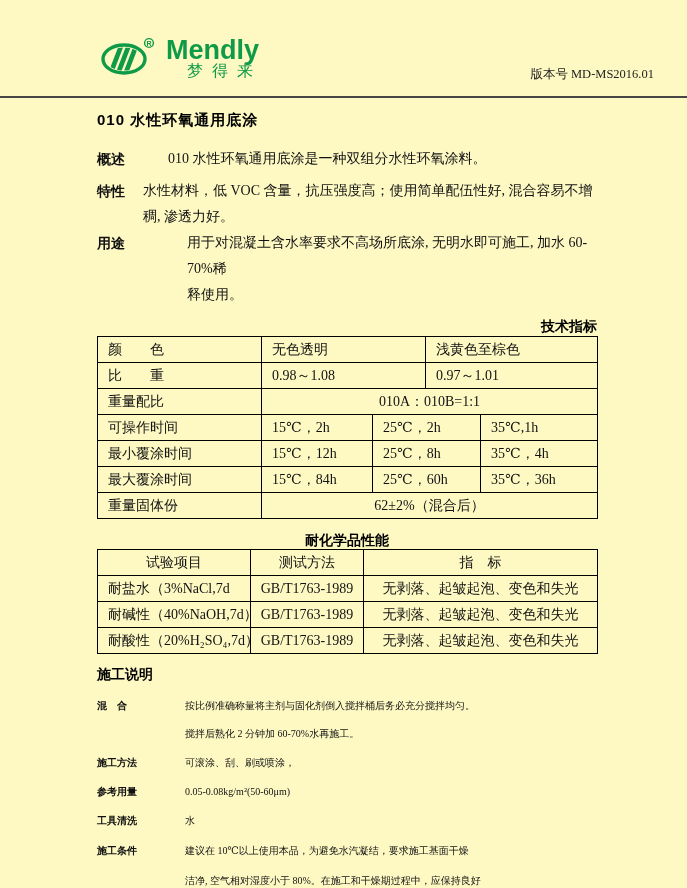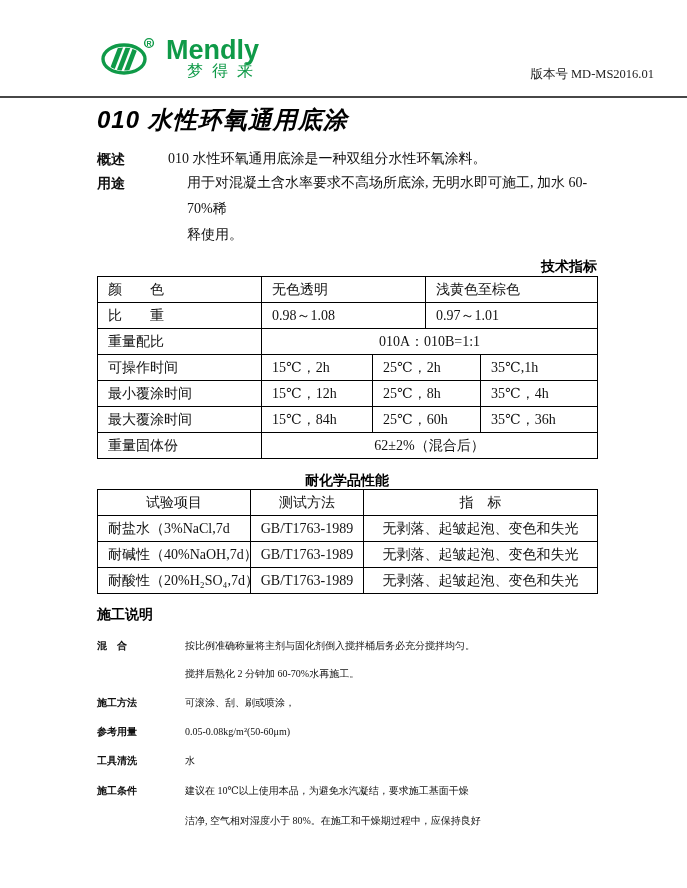--- a/index.html
+++ b/index.html
@@ -1,21 +1,21 @@
 <!DOCTYPE html>
 <html><head>
 <meta charset="utf-8">
 <style>
   * { margin: 0; padding: 0; box-sizing: border-box; }
   html, body { background: #e8e8e8; }
   .page {
     position: relative;
     width: 687px; height: 888px;
     margin: 0 auto;
-    background: #ffffff;
+    background: #fef9c3;
     overflow: hidden;
     color: #111111;
     font-family: "Liberation Serif", "DejaVu Serif", serif;
   }
   
   .logo-block { position: absolute; left: 100px; top: 36px; display: flex; align-items: flex-start; }
   .logo-mark { width: 62px; height: 44px; flex: none; }
   .logo-text { margin-left: 4px; margin-top: 2px; }
   .logo-en {
     font-family: "Liberation Sans", "DejaVu Sans", sans-serif;
@@ -31,22 +31,22 @@
     position: absolute; top: 66px; right: 33px;
     font-size: 12.5px; color: #222222;
     font-family: "Liberation Serif", "DejaVu Serif", serif;
   }
   .rule { position: absolute; top: 96px; left: 0; width: 687px; height: 2px; background: #474747; }
 
   
   .content { position: absolute; left: 97px; top: 100px; width: 500px; }
   .title {
     font-family: "Liberation Sans", "DejaVu Sans", sans-serif;
-    font-weight: 800; font-size: 24px; line-height: 32px;
-    margin-top: 4px; letter-spacing: 1px; color: #000000; font-style: italic;
+    font-weight: 800; font-size: 15px; line-height: 32px;
+    margin-top: 4px; letter-spacing: 1px; color: #000000;
   }
   .intro-row { display: flex; font-size: 14px; }
   .intro-row .plabel {
     flex: none; width: 46px;
     font-family: "Liberation Sans", "DejaVu Sans", sans-serif;
     font-weight: 700; line-height: 22px;
   }
   .intro-row .pbody { flex: 1; }
   .pbody .pline { line-height: 26px; }
   .row-overview { margin-top: 12px; gap: 25px; }
@@ -117,20 +117,27 @@
 
     <div class="title">010 水性环氧通用底涂</div>
 
     <div class="intro-row row-overview">
       <div class="plabel">概述</div>
       <div class="pbody">
         <div class="pline">010 水性环氧通用底涂是一种双组分水性环氧涂料。</div>
       </div>
     </div>
 
+    <div class="intro-row row-features">
+      <div class="plabel">特性</div>
+      <div class="pbody">
+        <div class="pline">水性材料，低 VOC 含量，抗压强度高；使用简单配伍性好, 混合容易不增</div>
+        <div class="pline">稠, 渗透力好。</div>
+      </div>
+    </div>
 
     <div class="intro-row row-usage">
       <div class="plabel">用途</div>
       <div class="pbody">
         <div class="pline">用于对混凝土含水率要求不高场所底涂, 无明水即可施工, 加水 60-70%稀</div>
         <div class="pline">释使用。</div>
       </div>
     </div>
 
     <div class="sec-heading tech-heading">技术指标</div>

